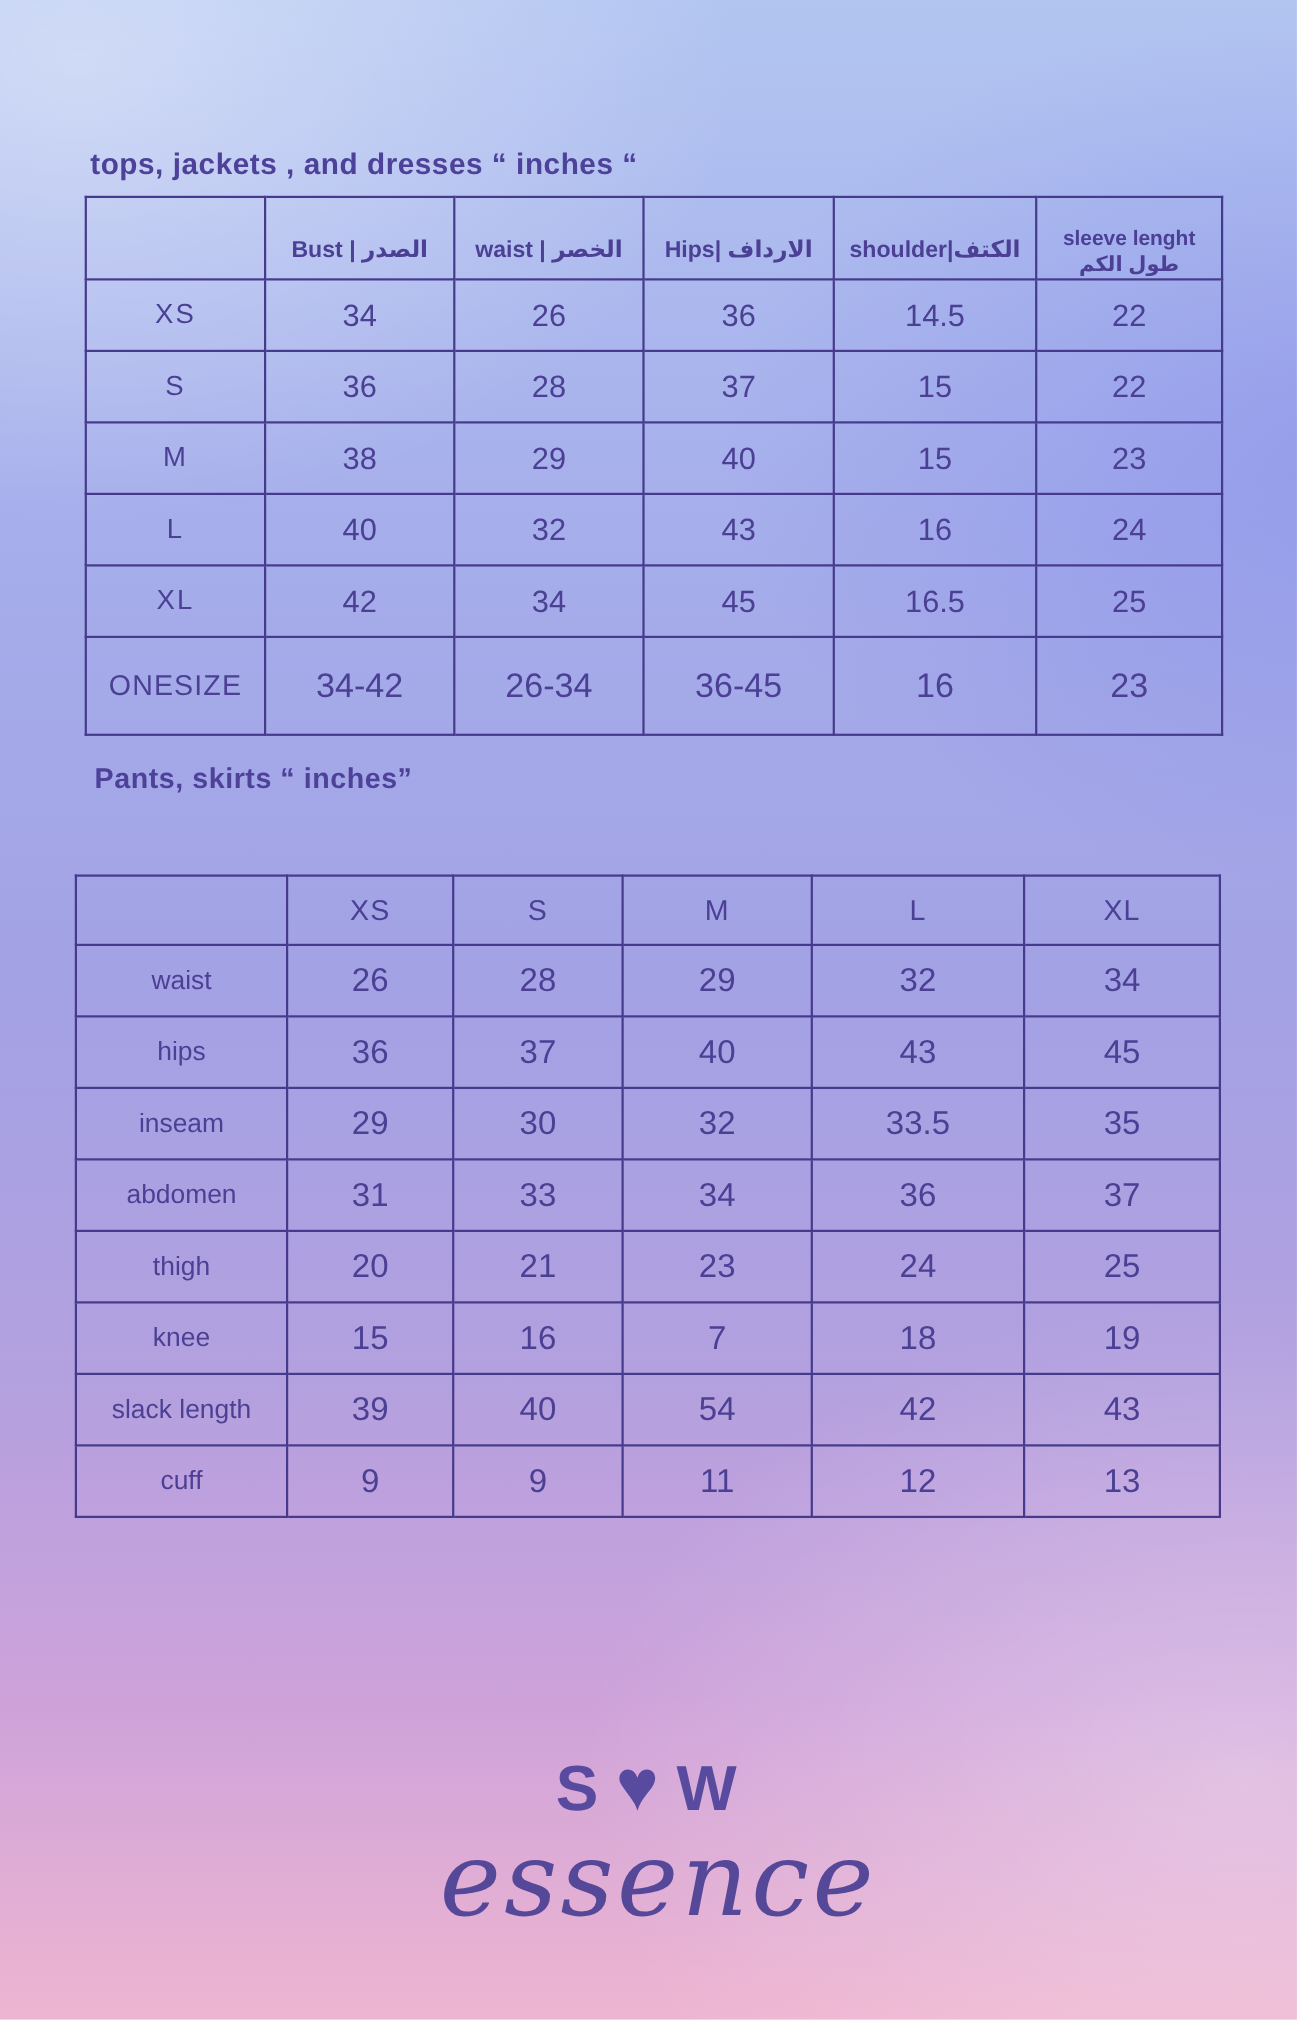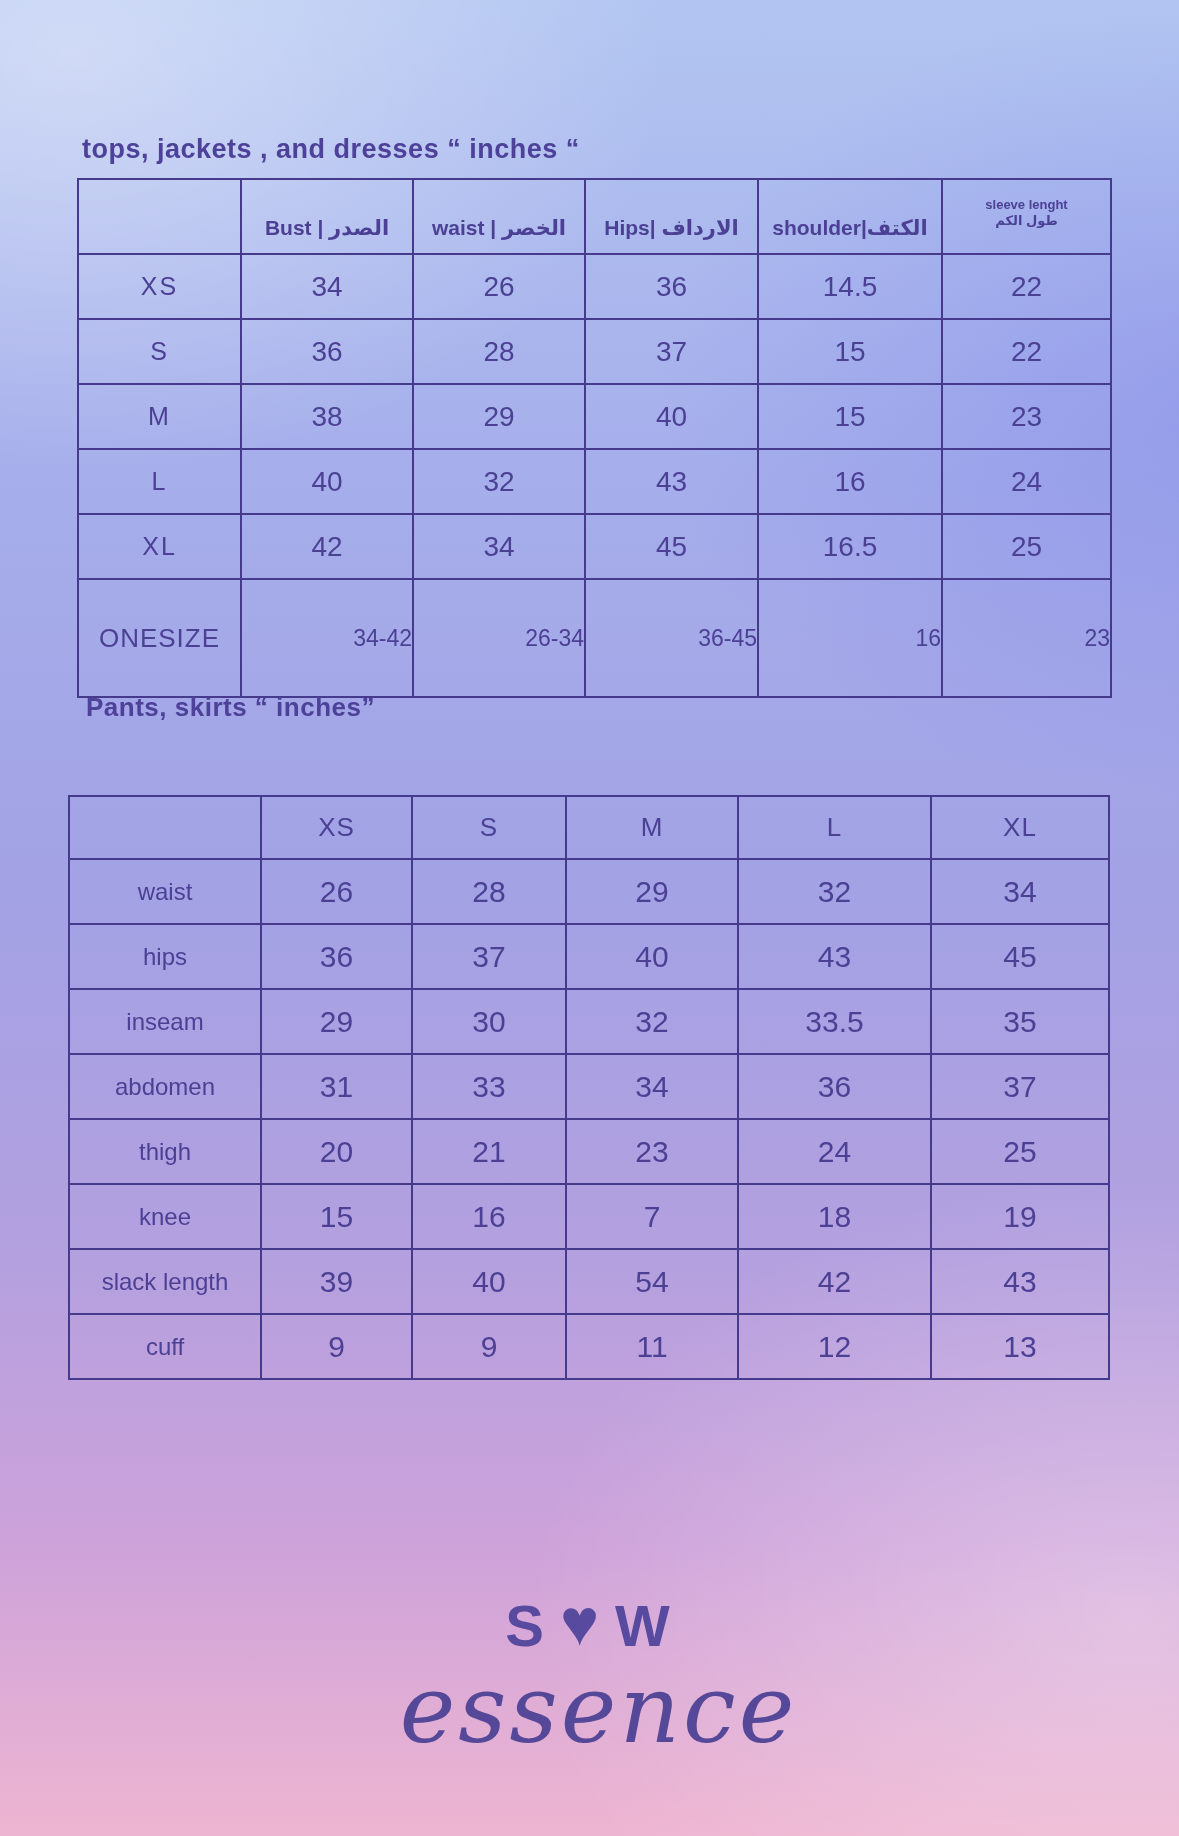--- a/index.html
+++ b/index.html
@@ -38,31 +38,31 @@
     border:2px solid #463a8c;
     text-align:center;
     vertical-align:middle;
     overflow:hidden;
   }
 
   
   .t1 { left:77px; top:178px; width:1033px; }
   .t1 thead tr { height:75px; }
   .t1 tbody tr { height:65px; }
-  .t1 tbody tr:last-child { height:118px; }
+  .t1 tbody tr:last-child { height:89px; }
   .t1 thead th {
     font-size:21px; font-weight:600;
     vertical-align:bottom; padding-bottom:12px;
     white-space:pre-line; line-height:1.25;
   }
-  .t1 thead th:last-child { font-size:13px; padding-bottom:24px; }
+  .t1 thead th:last-child { font-size:19px; padding-bottom:0; }
   .t1 tbody th { font-size:25px; font-weight:500; letter-spacing:2px; }
   .t1 td { font-size:28px; font-weight:500; }
   .t1 tbody tr:last-child th { font-size:26px; letter-spacing:1px; }
-  .t1 tbody tr:last-child td { font-size:23px;text-align:right; }
+  .t1 tbody tr:last-child td { font-size:31px; }
 
   
   .t2 { left:68px; top:795px; width:1040px; }
   .t2 thead tr { height:63px; }
   .t2 tbody tr { height:65px; }
   .t2 thead th { font-size:26px; font-weight:500; letter-spacing:1px; }
   .t2 tbody th { font-size:24px; font-weight:500; }
   .t2 td { font-size:30px; font-weight:500; }
 
   

